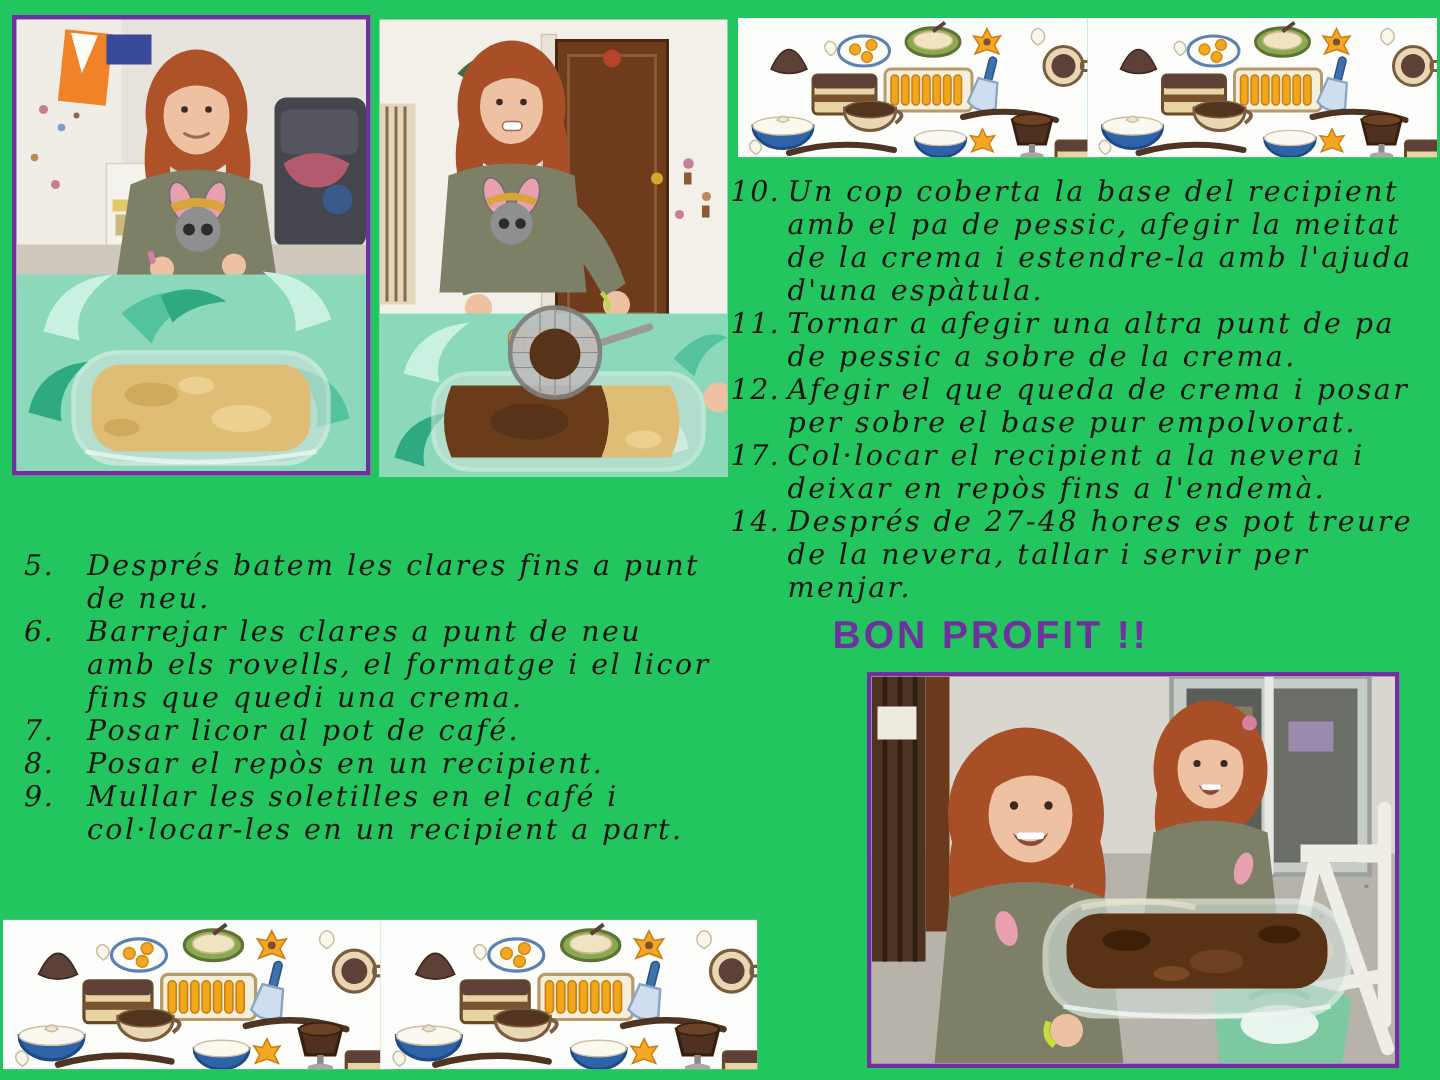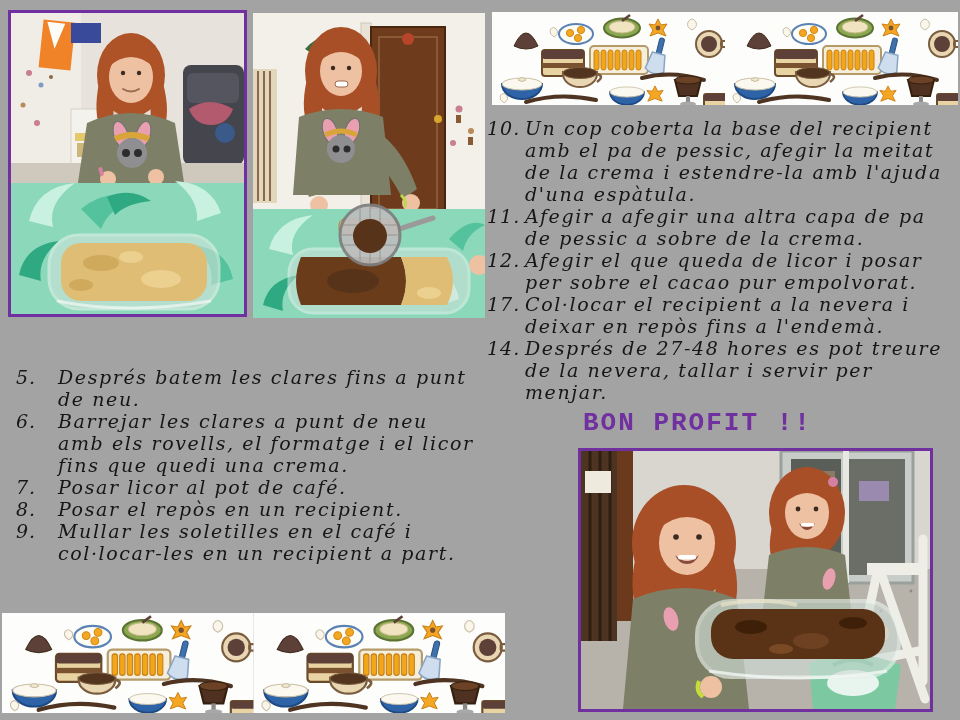--- a/index.html
+++ b/index.html
@@ -1,17 +1,17 @@
 <!DOCTYPE html>
 <html><head>
 <meta charset="utf-8">
 <style>
   html,body{margin:0;padding:0;background:#ffffff;}
   .slide{
-    position:relative;width:960px;height:720px;background:#a3a3a3;
+    position:relative;width:960px;height:720px;background:#22c55e;
     overflow:hidden;font-family:"DejaVu Serif","Liberation Serif",serif;
   }
   .photo{position:absolute;overflow:hidden;background:#ddd;}
   .photo svg{display:block;width:100%;height:100%;}
   .purple-frame{border:3px solid #7030A0;}
   .banner{position:absolute;overflow:hidden;}
   .banner svg{display:block;width:100%;height:100%;}
 
   .steps{position:absolute;margin:0;padding:0;list-style:none;color:#161616;}
   .step{display:flex;align-items:flex-start;}
@@ -21,22 +21,22 @@
   }
   .step .txt{
     flex:1;font-style:italic;font-size:19px;line-height:22px;
     letter-spacing:1.6px;
   }
   #steps-right{left:487px;top:117px;width:466px;}
   #steps-left{left:16px;top:366px;width:462px;}
   #steps-left .step .num{flex:0 0 42px;}
 
   .bon-profit{
-    position:absolute;left:583px;top:408px;
-    font-family:Liberation Mono, monospace;
+    position:absolute;left:555px;top:408px;
+    font-family:Liberation Sans, sans-serif;
     font-size:26px;font-weight:bold;letter-spacing:2px;color:#7030A0;
     white-space:nowrap;
   }
 
   #photo-1{left:8px;top:10px;width:233px;height:301px;}
   #photo-2{left:253px;top:13px;width:232px;height:305px;}
   #photo-3{left:578px;top:448px;width:349px;height:258px;}
   #banner-top{left:492px;top:12px;width:466px;height:93px;}
   #banner-bottom{left:2px;top:613px;width:503px;height:100px;}
 </style>
@@ -296,25 +296,25 @@
     </svg>
   </div>
 
   <ol class="steps" id="steps-right">
     <li class="step">
       <span class="num">10.</span>
       <span class="txt">Un cop coberta la base del recipient amb el pa de pessic, afegir la meitat de la crema i estendre-la amb l'ajuda d'una espàtula.</span>
     </li>
     <li class="step">
       <span class="num">11.</span>
-      <span class="txt">Afegir a afegir una altra capa de pa de pessic a sobre de la crema.</span>
+      <span class="txt">Tornar a afegir una altra punt de pa de pessic a sobre de la crema.</span>
     </li>
     <li class="step">
       <span class="num">12.</span>
-      <span class="txt">Afegir el que queda de licor i posar per sobre el cacao pur empolvorat.</span>
+      <span class="txt">Afegir el que queda de crema i posar per sobre el base pur empolvorat.</span>
     </li>
     <li class="step">
       <span class="num">17.</span>
       <span class="txt">Col·locar el recipient a la nevera i deixar en repòs fins a l'endemà.</span>
     </li>
     <li class="step">
       <span class="num">14.</span>
       <span class="txt">Després de 27-48 hores es pot treure de la nevera, tallar i servir per menjar.</span>
     </li>
   </ol>

